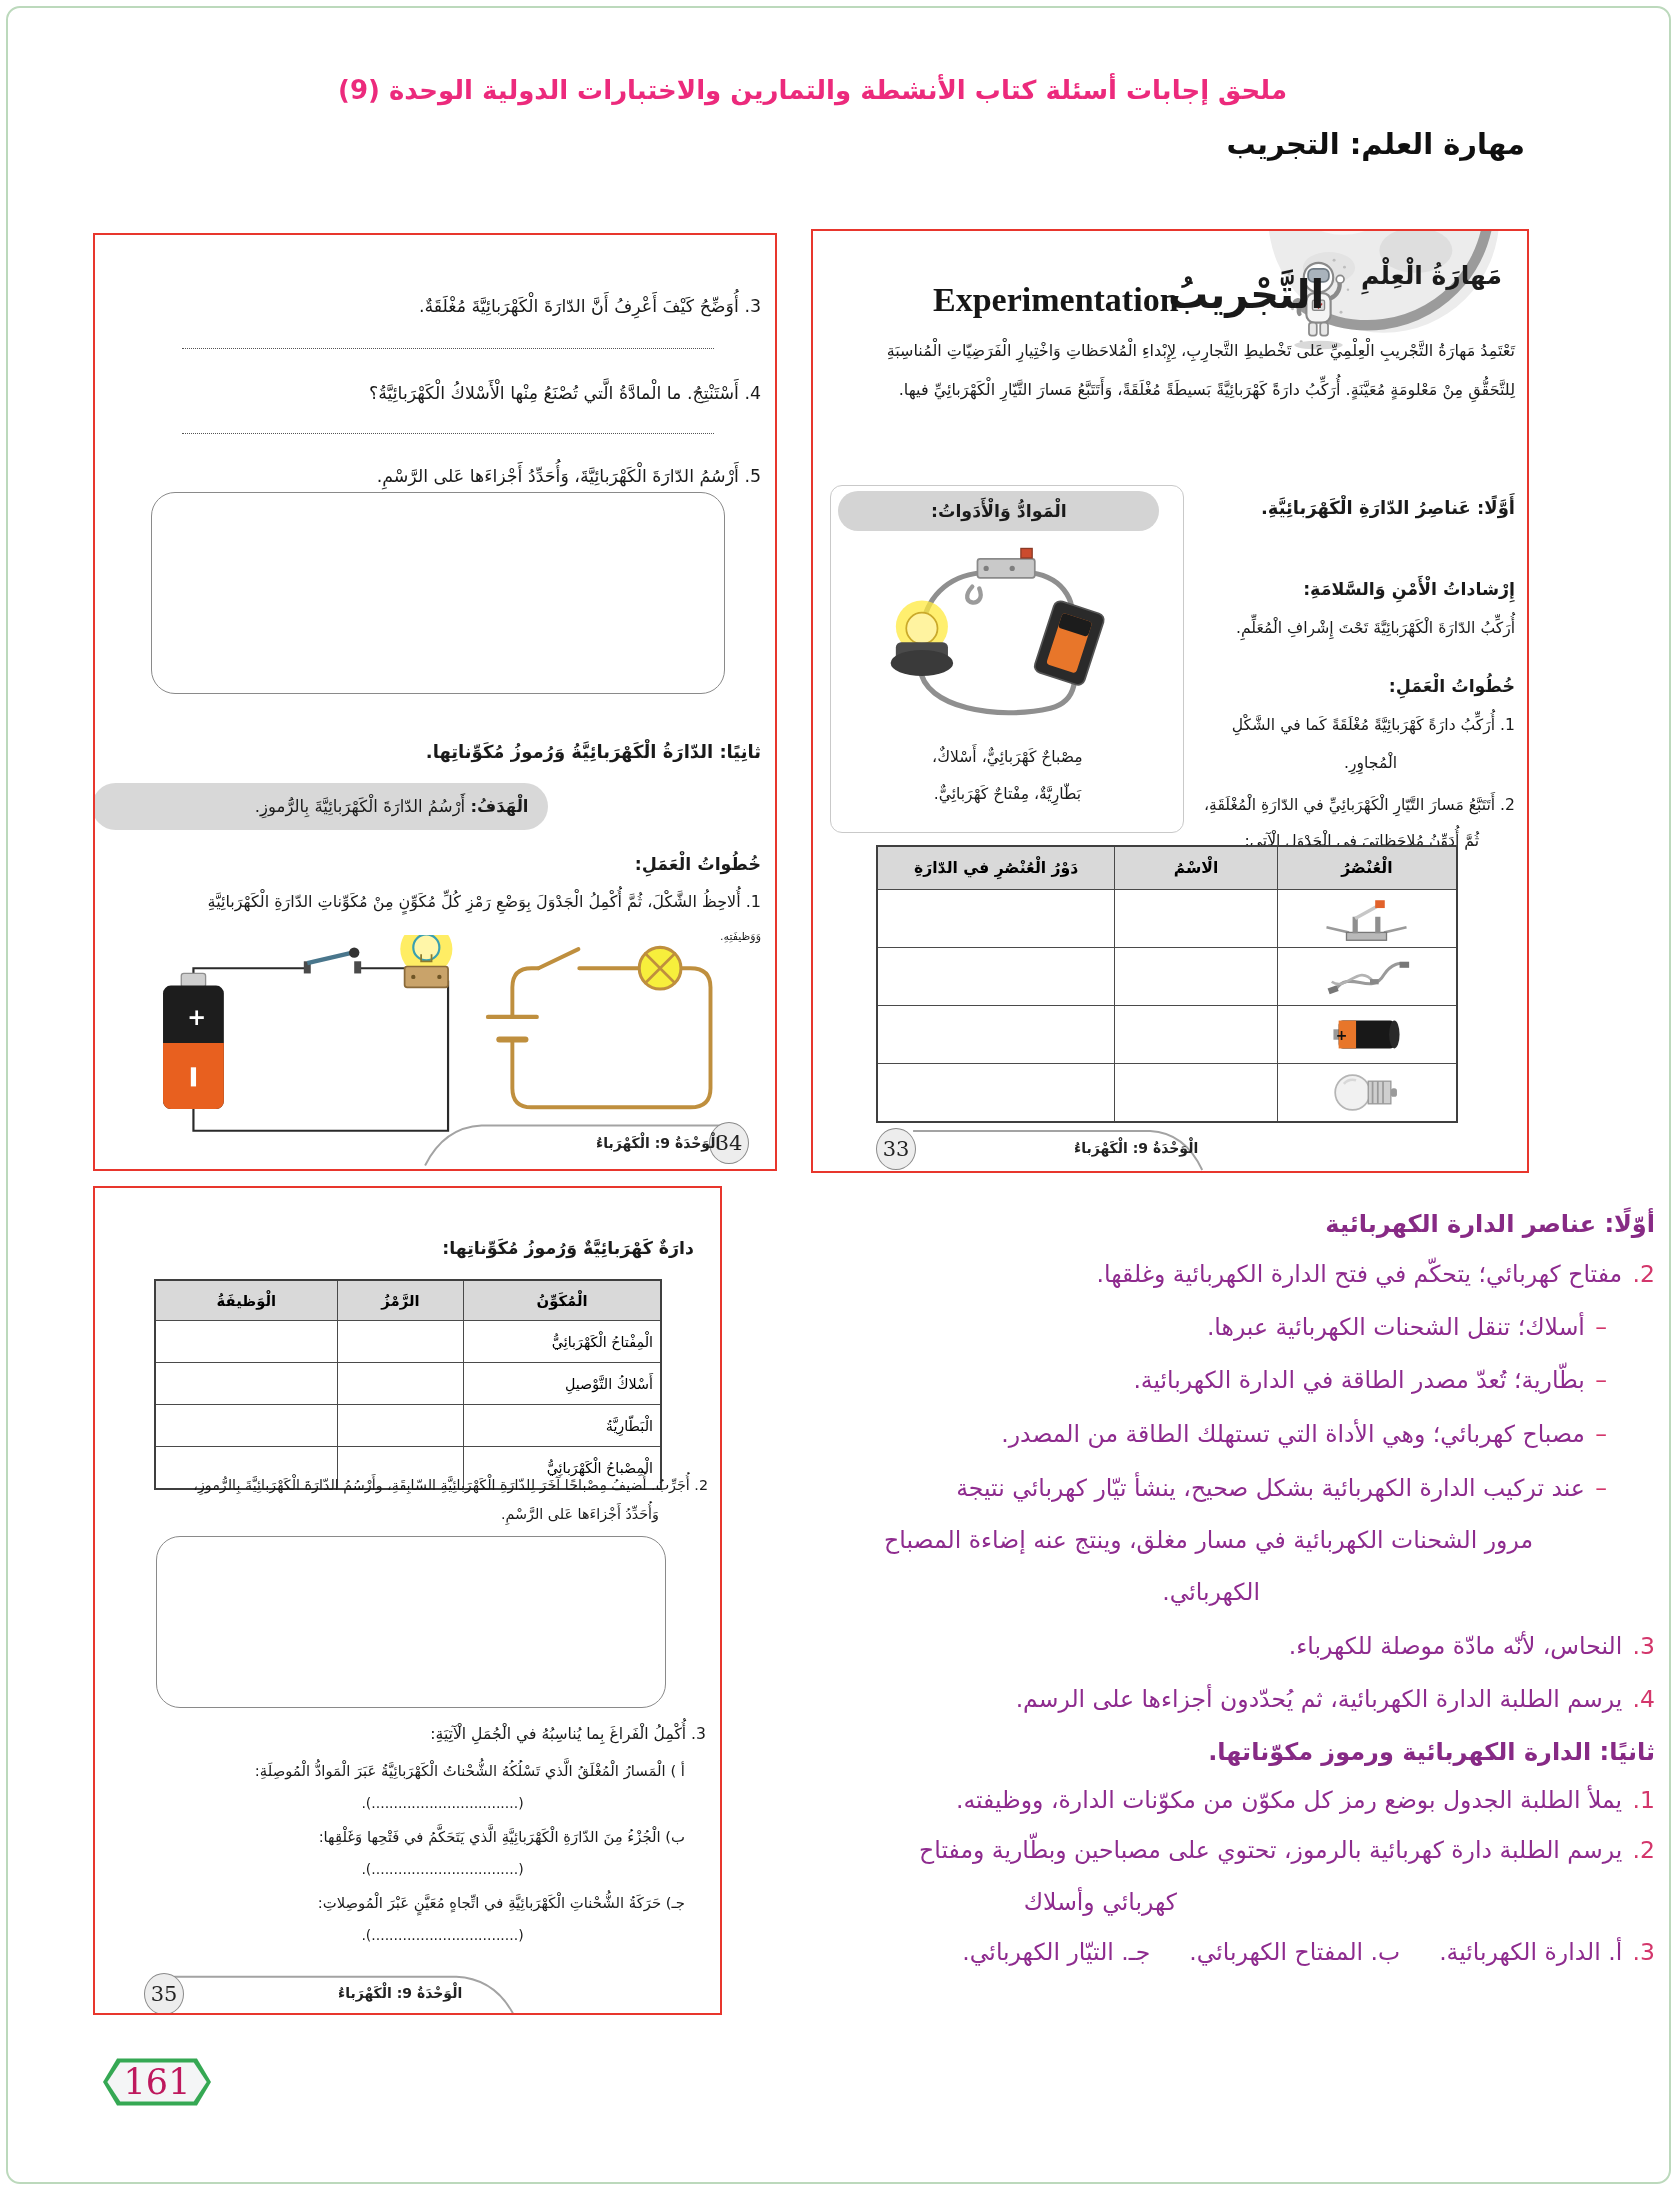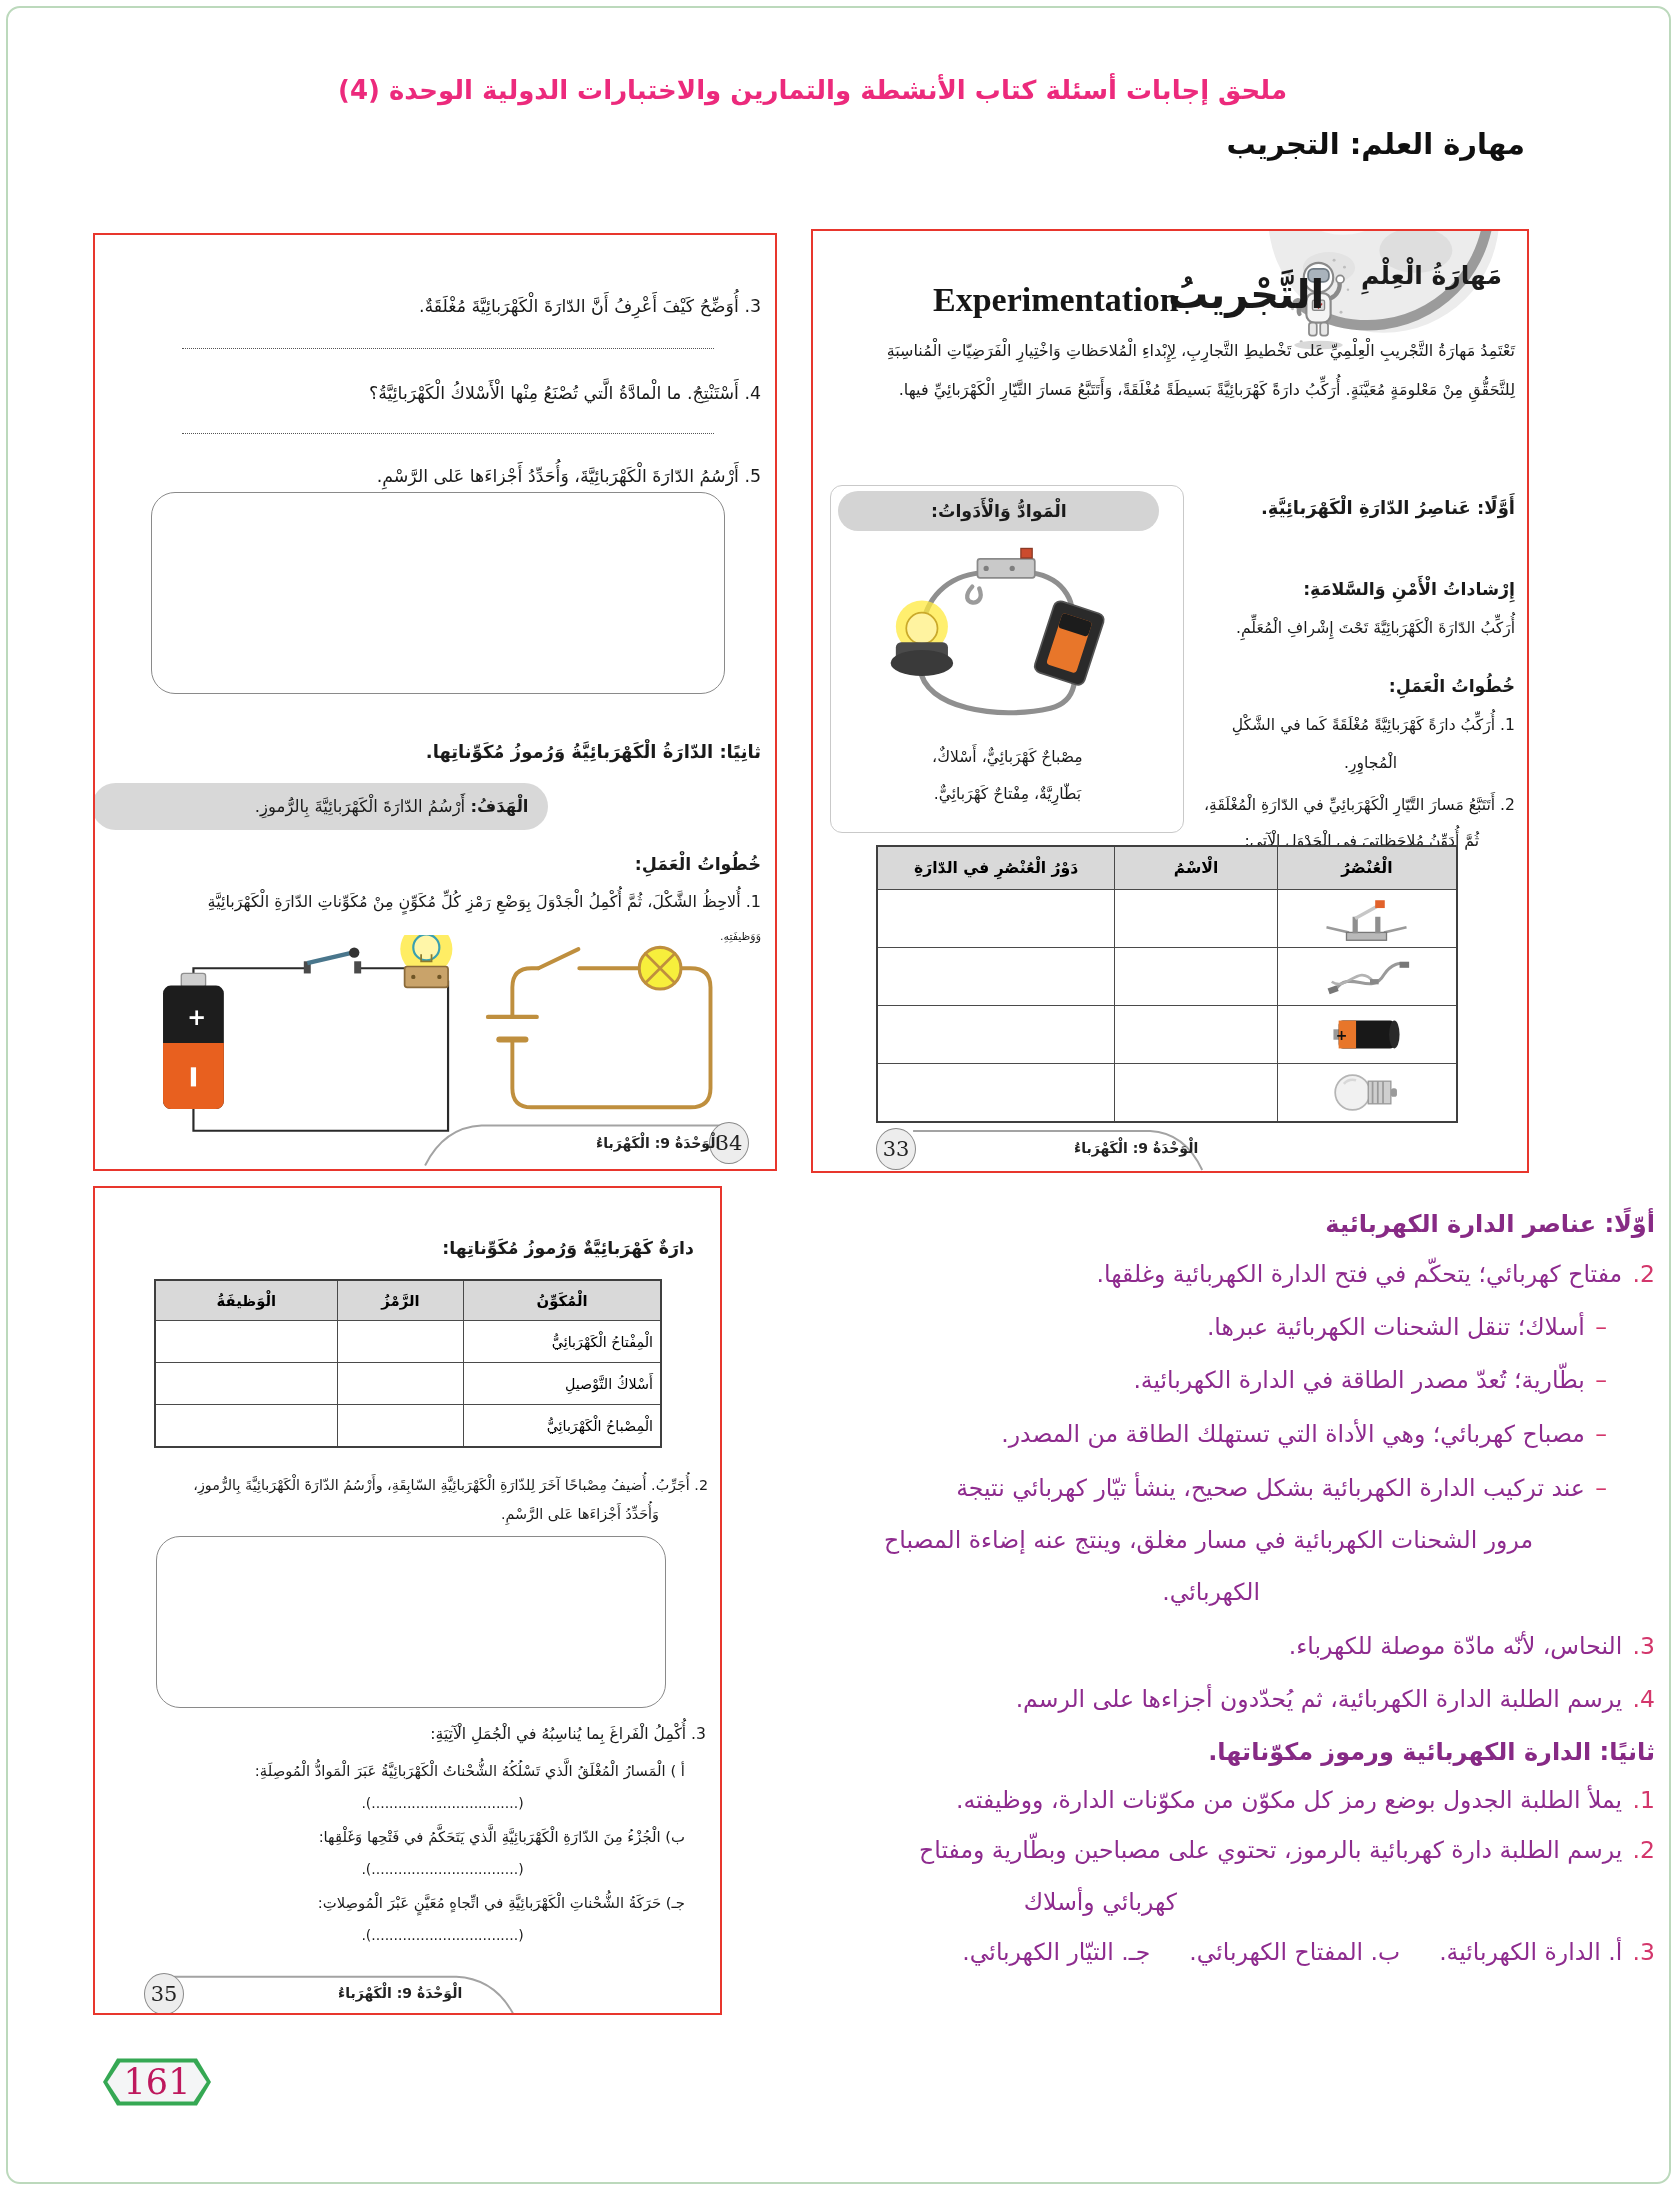--- a/index.html
+++ b/index.html
@@ -45,21 +45,21 @@
             font-family:"DejaVu Serif",serif;font-size:35px;color:#be185d;}
   .lat{font-family:"Liberation Serif",serif;}
   svg{display:block;}
 </style>
 </head>
 <body>
 
 <div class="page">
   <div class="page-frame"></div>
 
-  <div class="hdr">ملحق إجابات أسئلة كتاب الأنشطة والتمارين والاختبارات الدولية الوحدة (4)</div>
+  <div class="hdr">ملحق إجابات أسئلة كتاب الأنشطة والتمارين والاختبارات الدولية الوحدة (9)</div>
   <div class="subhdr">مهارة العلم: التجريب</div>
 
   <section class="panel p33">
 
     <svg class="abs" style="left:384px;top:0;" width="330" height="148" viewBox="0 0 380 170">
       <circle cx="215" cy="-16" r="133" fill="#ececec"></circle>
       <ellipse cx="168" cy="-34" rx="55" ry="38" fill="#f7f7f7"></ellipse>
       <ellipse cx="252" cy="22" rx="42" ry="26" fill="#dedede"></ellipse>
       <ellipse cx="152" cy="42" rx="30" ry="18" fill="#e3e3e3"></ellipse>
       <path d="M295,-131 A140,140 0 0 1 116,83" fill="none" stroke="#9b9b9b" stroke-width="12" stroke-linecap="round"></path>
@@ -302,20 +302,25 @@
             <td class="lbl">الْمِفْتاحُ الْكَهْرَبائِيُّ</td>
             <td></td>
             <td></td>
           </tr>
         <tr>
             <td class="lbl">أَسْلاكُ التَّوْصيلِ</td>
             <td></td>
             <td></td>
           </tr>
         <tr>
+            <td class="lbl">الْبَطّارِيَّةُ</td>
+            <td></td>
+            <td></td>
+          </tr>
+        <tr>
             <td class="lbl">الْمِصْباحُ الْكَهْرَبائِيُّ</td>
             <td></td>
             <td></td>
           </tr>
       </tbody>
     </table>
 
     <div class="abs ar" style="right:12px;top:289px;font-size:14.3px;">2. أُجَرِّبُ. أُضيفُ مِصْباحًا آخَرَ لِلدّارَةِ الْكَهْرَبائِيَّةِ السّابِقَةِ، وأَرْسُمُ الدّارَةَ الْكَهْرَبائِيَّةَ بِالرُّموزِ،</div>
     <div class="abs ar" style="right:61px;top:318px;font-size:14.3px;">وَأُحَدِّدُ أَجْزاءَها عَلى الرَّسْمِ.</div>
 

